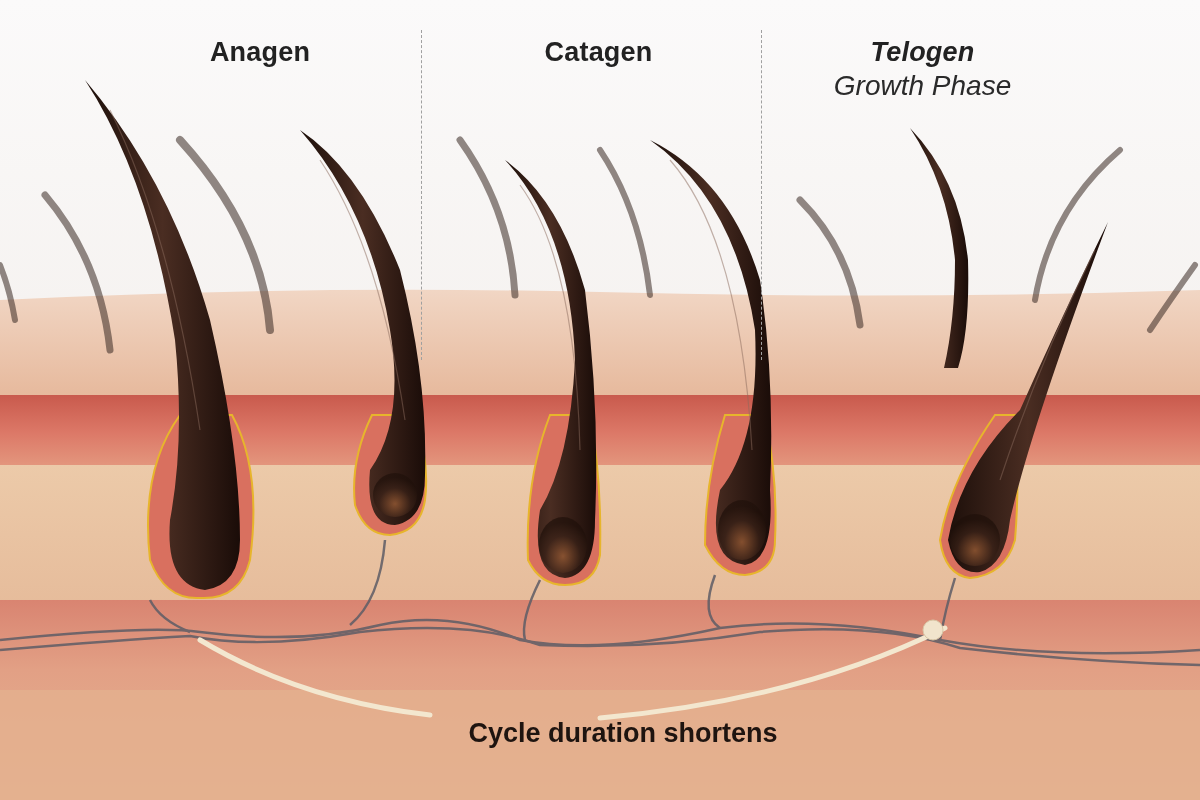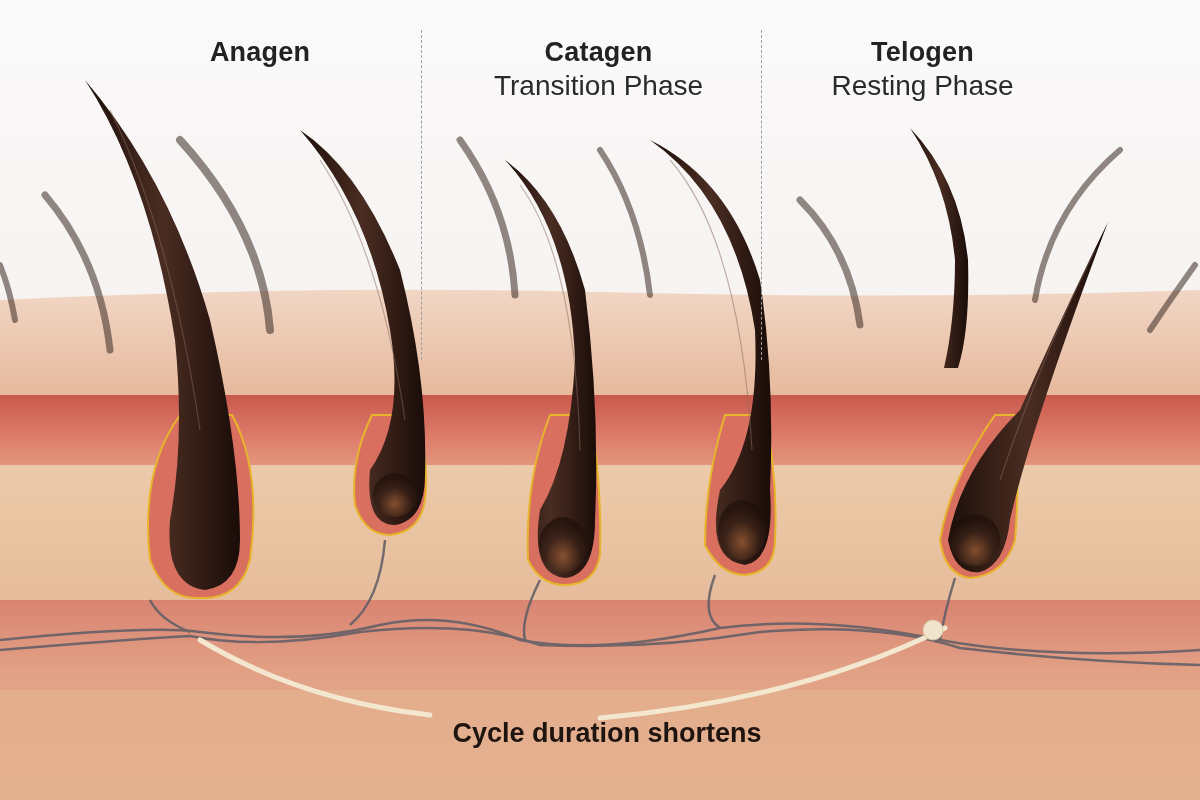--- a/index.html
+++ b/index.html
@@ -3,21 +3,21 @@
 <meta charset="utf-8">
 <style>
   html, body { margin: 0; padding: 0; }
   body { width: 1200px; height: 800px; overflow: hidden; background: #f7f4f2; font-family: "Liberation Sans", sans-serif; }
   .stage { position: relative; width: 1200px; height: 800px; overflow: hidden; padding-left: 24px; }
   .bg-svg { position: absolute; left: 0; top: 0; }
   .phase-label { position: absolute; top: 36px; text-align: center; color: #222; }
   .phase-title { font-size: 27px; font-weight: bold; line-height: 32px; letter-spacing: 0.2px; }
   .phase-sub { font-size: 28px; font-weight: normal; line-height: 36px; color: #2a2a2a; }
   .divider { position: absolute; top: 30px; height: 330px; border-left: 1px dashed #a0a0a0; }
-  .caption { position: absolute; left: 392px; top: 718px; width: 430px; text-align: center; font-size: 27px; font-weight: bold; color: #1e1410; }
+  .caption { position: absolute; left: 408px; top: 718px; width: 430px; text-align: center; font-size: 27px; font-weight: bold; color: #1e1410; }
 </style>
 </head>
 <body>
 
 <div class="stage">
 
   <svg class="bg-svg" width="1200" height="800" viewBox="0 0 1200 800">
     <defs>
       <linearGradient id="sky" x1="0" y1="0" x2="0" y2="1">
         <stop offset="0" stop-color="#fbfafa"></stop>
@@ -123,21 +123,20 @@
   </svg>
 
   <div class="divider" style="left:421px;"></div>
   <div class="divider" style="left:761px;"></div>
 
   <div class="phase-label" style="left:140px; width:240px;">
     <div class="phase-title">Anagen</div>
   </div>
   <div class="phase-label" style="left:466px; width:265px;">
     <div class="phase-title">Catagen</div>
-    <div class="phase-sub">Transition Phase</div>
   </div>
-  <div class="phase-label" style="left:805px; width:235px;">
+  <div class="phase-label" style="left:805px; width:235px;font-style:italic;">
     <div class="phase-title">Telogen</div>
-    <div class="phase-sub">Resting Phase</div>
+    <div class="phase-sub">Growth Phase</div>
   </div>
 
   <div class="caption">Cycle duration shortens</div>
 </div>
 
 </body></html>

